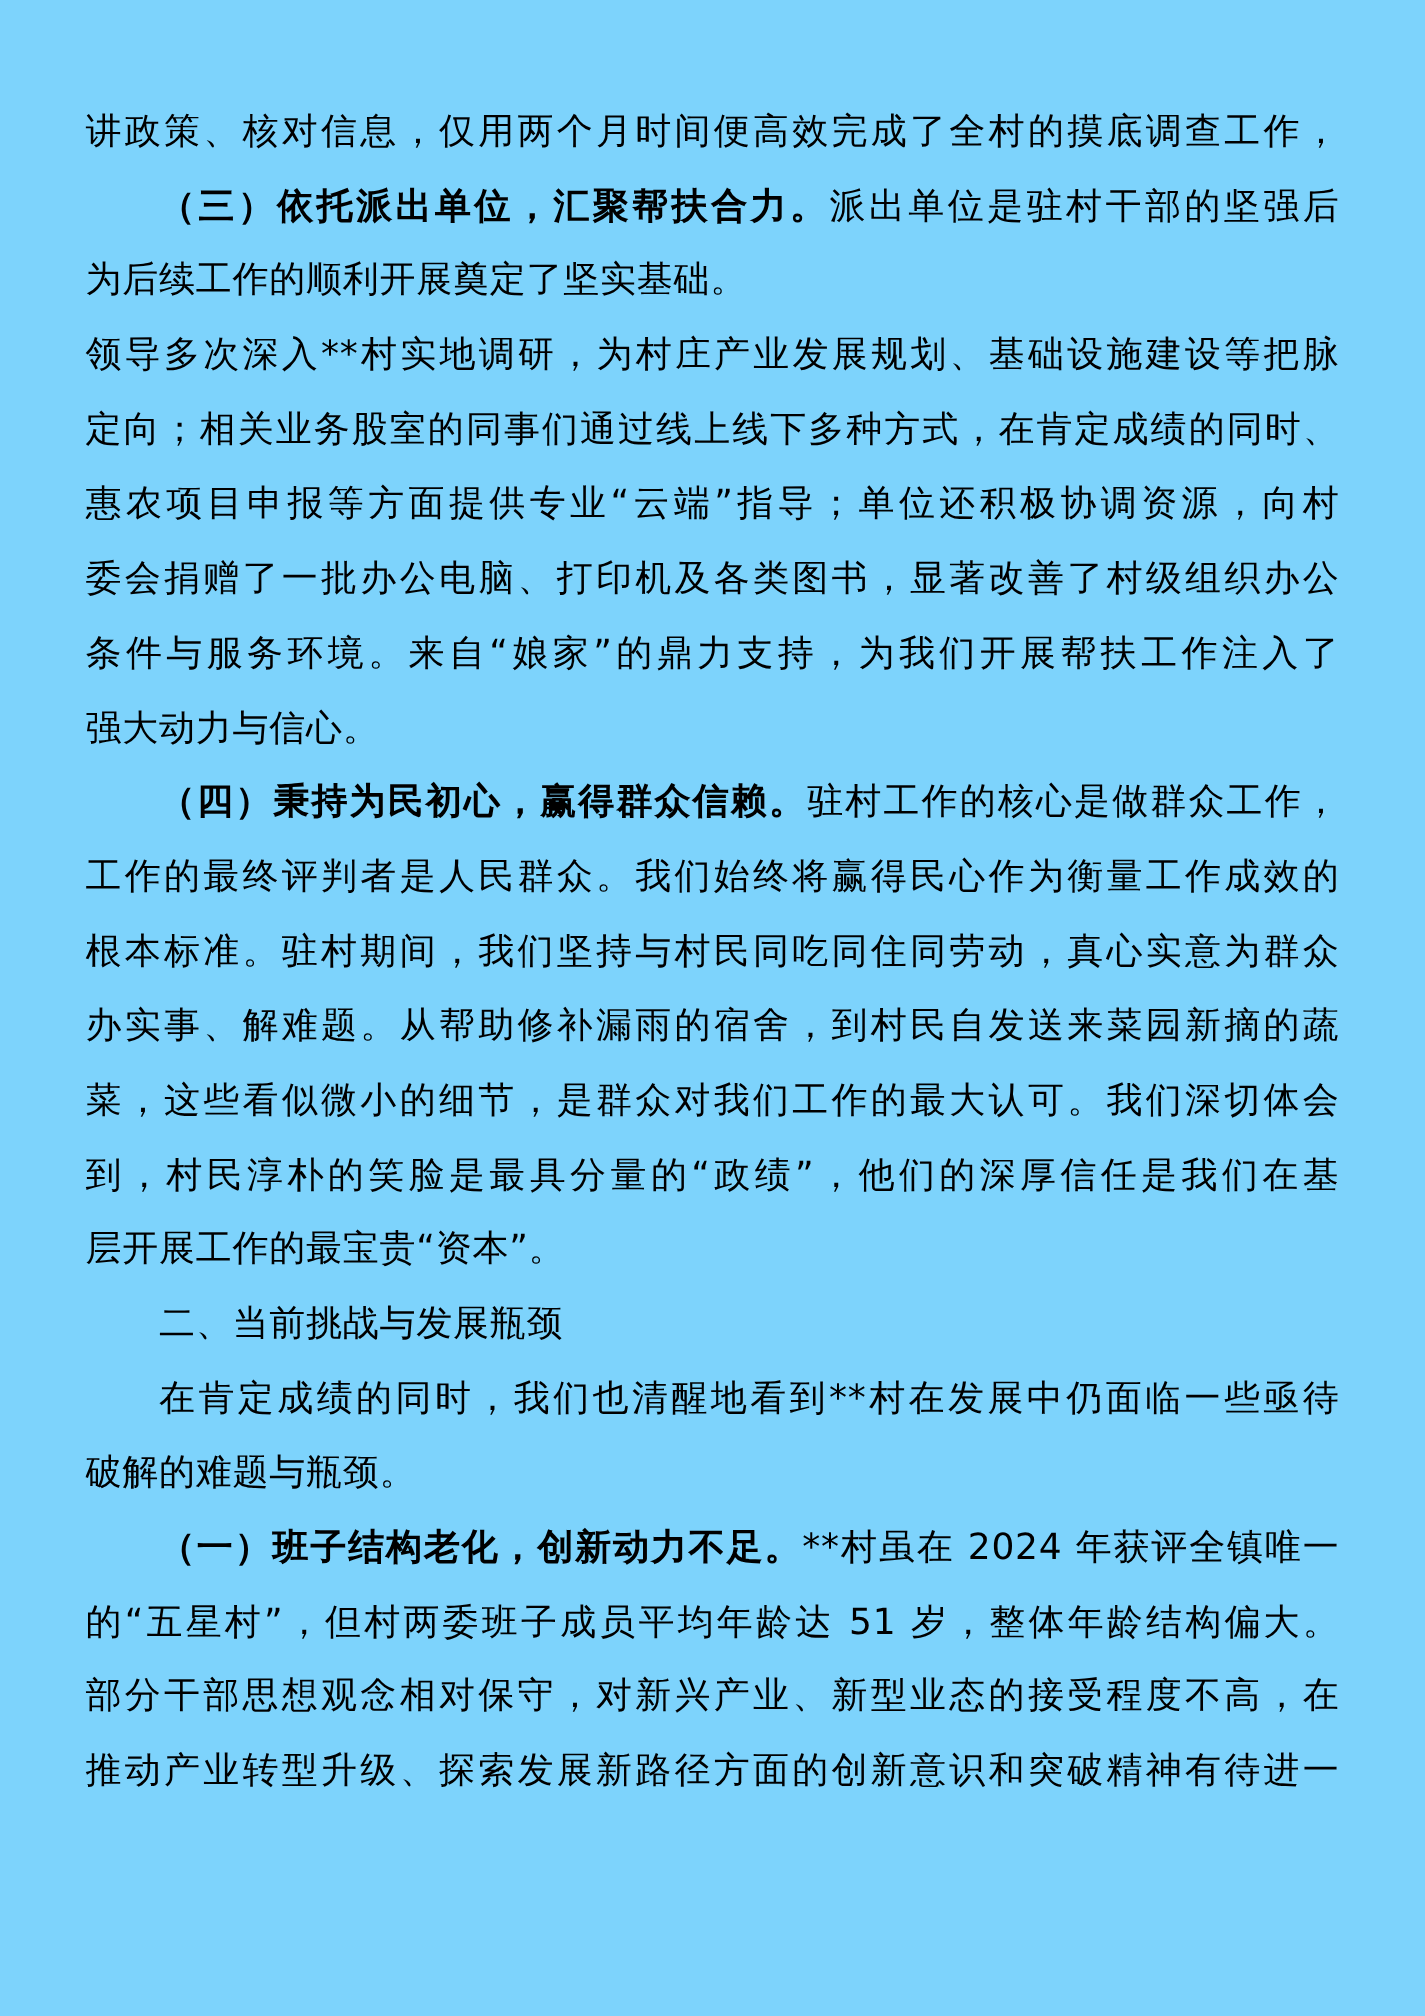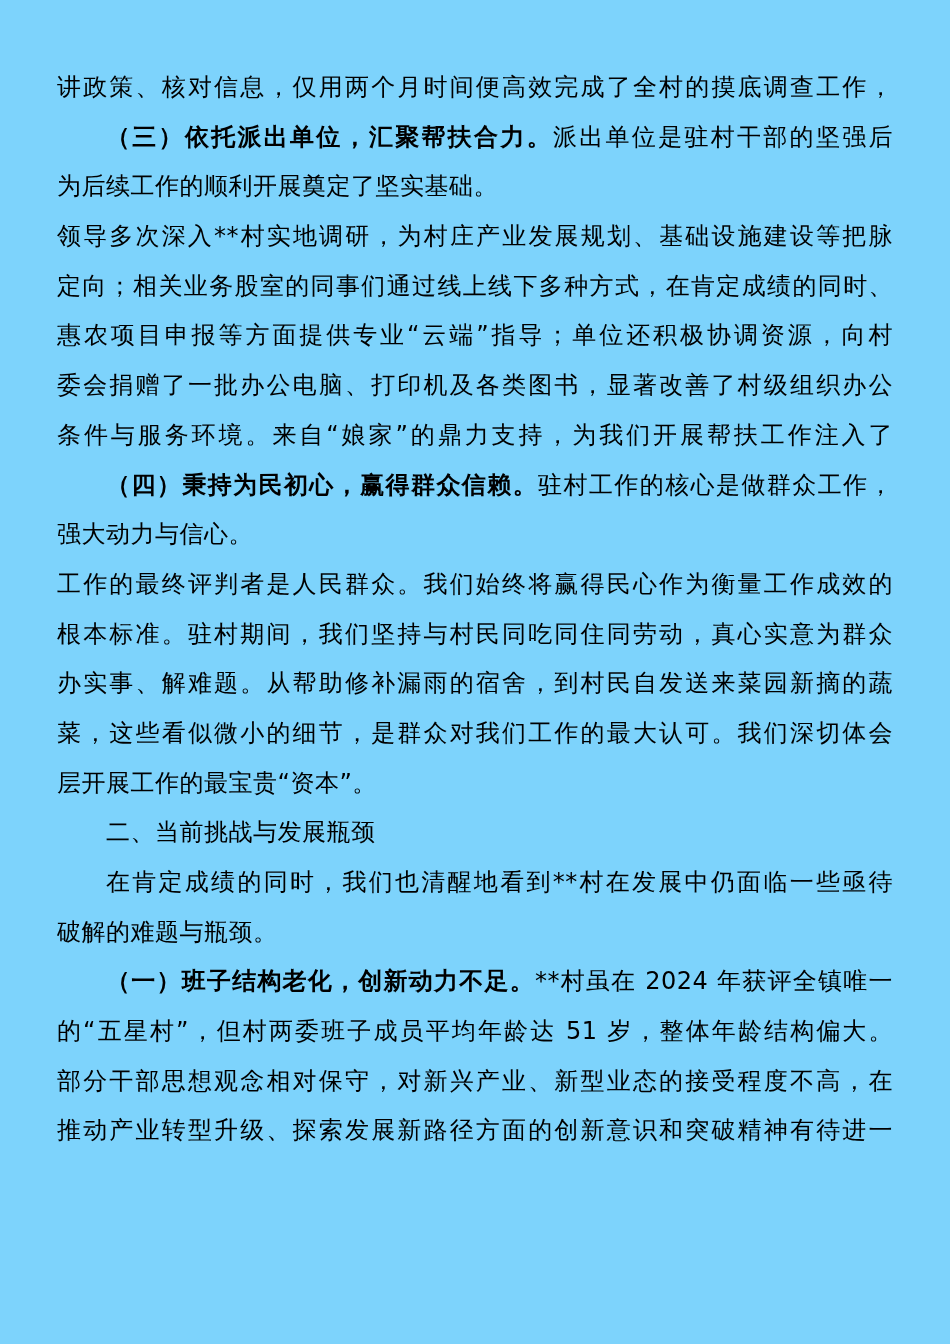--- a/index.html
+++ b/index.html
@@ -48,26 +48,27 @@
 <div class="page">
   <div class="doc-body">
       <div class="line fill"><span class="run-regular">讲政策、核对信息，仅用两个月时间便高效完成了全村的摸底调查工作，</span></div>
       <div class="line fill indent"><span class="run-bold">（三）依托派出单位，汇聚帮扶合力。</span><span class="run-regular">派出单位是驻村干部的坚强后</span></div>
       <div class="line"><span class="run-regular">为后续工作的顺利开展奠定了坚实基础。</span></div>
       <div class="line fill"><span class="run-regular">领导多次深入**村实地调研，为村庄产业发展规划、基础设施建设等把脉</span></div>
       <div class="line fill"><span class="run-regular">定向；相关业务股室的同事们通过线上线下多种方式，在肯定成绩的同时、</span></div>
       <div class="line fill"><span class="run-regular">惠农项目申报等方面提供专业“云端”指导；单位还积极协调资源，向村</span></div>
       <div class="line fill"><span class="run-regular">委会捐赠了一批办公电脑、打印机及各类图书，显著改善了村级组织办公</span></div>
       <div class="line fill"><span class="run-regular">条件与服务环境。来自“娘家”的鼎力支持，为我们开展帮扶工作注入了</span></div>
+      <div class="line"><span class="run-regular">强大动力与信心。</span></div>
       <div class="line fill indent"><span class="run-bold">（四）秉持为民初心，赢得群众信赖。</span><span class="run-regular">驻村工作的核心是做群众工作，</span></div>
-      <div class="line"><span class="run-regular">强大动力与信心。</span></div>
       <div class="line fill"><span class="run-regular">工作的最终评判者是人民群众。我们始终将赢得民心作为衡量工作成效的</span></div>
       <div class="line fill"><span class="run-regular">根本标准。驻村期间，我们坚持与村民同吃同住同劳动，真心实意为群众</span></div>
       <div class="line fill"><span class="run-regular">办实事、解难题。从帮助修补漏雨的宿舍，到村民自发送来菜园新摘的蔬</span></div>
       <div class="line fill"><span class="run-regular">菜，这些看似微小的细节，是群众对我们工作的最大认可。我们深切体会</span></div>
+      <div class="line fill"><span class="run-regular">到，村民淳朴的笑脸是最具分量的“政绩”，他们的深厚信任是我们在基</span></div>
       <div class="line"><span class="run-regular">层开展工作的最宝贵“资本”。</span></div>
       <div class="line indent"><span class="run-regular">二、当前挑战与发展瓶颈</span></div>
       <div class="line fill indent"><span class="run-regular">在肯定成绩的同时，我们也清醒地看到**村在发展中仍面临一些亟待</span></div>
       <div class="line"><span class="run-regular">破解的难题与瓶颈。</span></div>
       <div class="line fill indent"><span class="run-bold">（一）班子结构老化，创新动力不足。</span><span class="run-regular">**村虽在 2024 年获评全镇唯一</span></div>
       <div class="line fill"><span class="run-regular">的“五星村”，但村两委班子成员平均年龄达 51 岁，整体年龄结构偏大。</span></div>
       <div class="line fill"><span class="run-regular">部分干部思想观念相对保守，对新兴产业、新型业态的接受程度不高，在</span></div>
       <div class="line fill"><span class="run-regular">推动产业转型升级、探索发展新路径方面的创新意识和突破精神有待进一</span></div>
     </div>
 </div>

